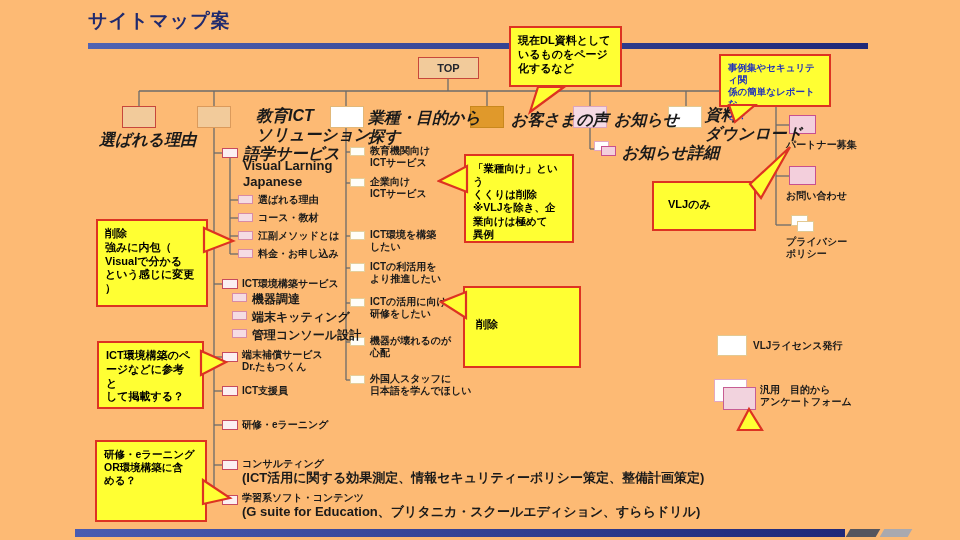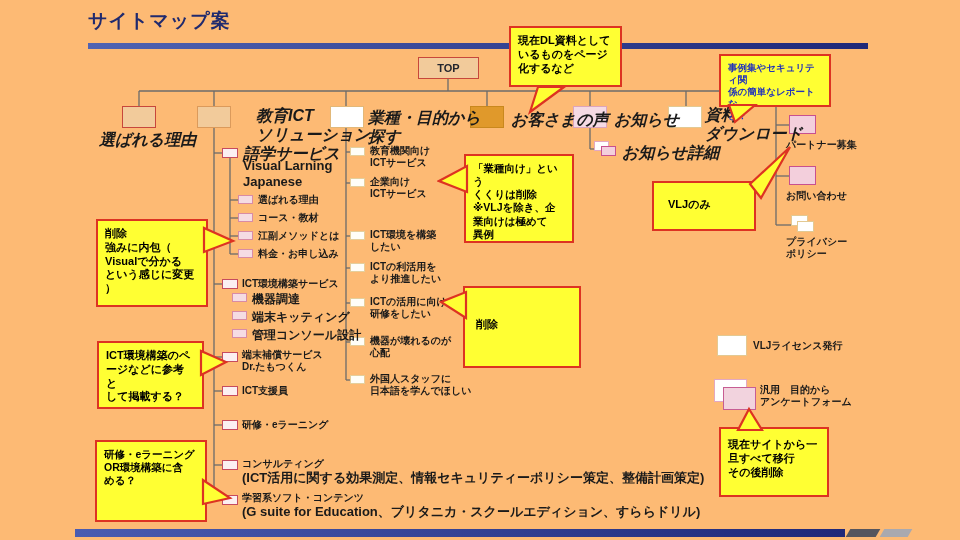--- a/index.html
+++ b/index.html
@@ -248,20 +248,17 @@
   <div class="callout" style="left:463px;top:286px;width:118px;height:82px;padding-top:30px;padding-left:11px;">削除</div>
   <svg class="tail" style="left:439px;top:290px;" width="30" height="32">
       <polygon points="27,2 27,28 2,12" fill="#ffff33" stroke="#dd3322" stroke-width="2.2"></polygon>
     </svg>
 
   <div class="callout" style="left:652px;top:181px;width:104px;height:50px;padding-top:15px;padding-left:14px;">VLJのみ</div>
   <svg class="tail" style="left:746px;top:144px;" width="48" height="56">
       <polygon points="4,40 15,54 44,3" fill="#ffff33" stroke="#dd3322" stroke-width="2.2"></polygon>
     </svg>
 
-  <div class="callout" style="left:719px;top:427px;width:110px;height:70px;padding-top:9px;">現在サイトから一
-旦すべて移行
-その後削除</div>
   <svg class="tail" style="left:735px;top:406px;" width="32" height="26">
       <polygon points="3,24 27,24 14,3" fill="#ffff33" stroke="#dd3322" stroke-width="2.2"></polygon>
     </svg>
 
 </div>
 
 </body></html>

